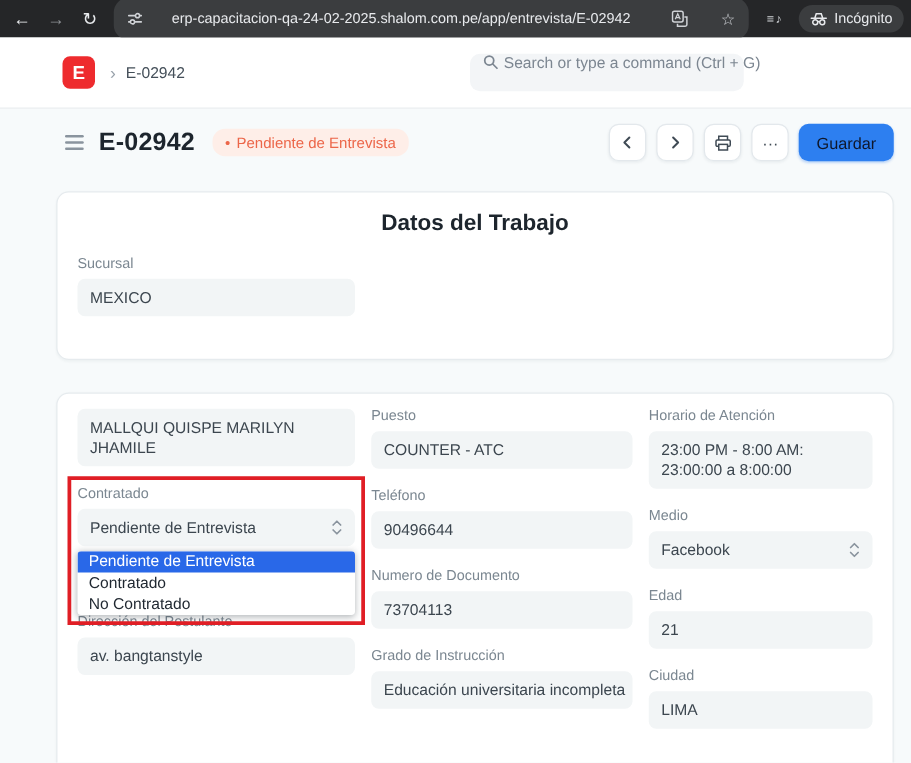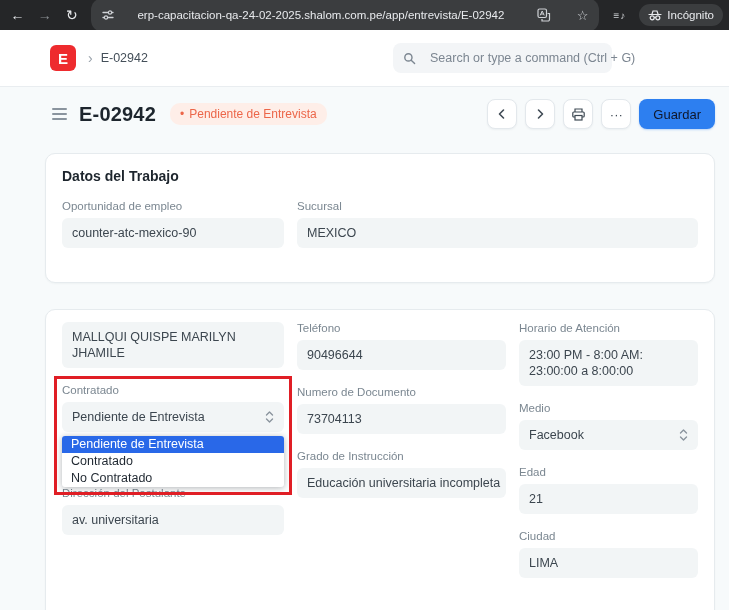--- a/index.html
+++ b/index.html
@@ -20,22 +20,22 @@
   .incog { margin-left:10px; height:22px; background:#3b3d3f; border-radius:12px; display:flex;
            align-items:center; gap:5px; padding:0 9px; color:#e8eaed; font-size:11.5px; white-space:nowrap; }
 
   
   .appheader { height:57px; background:#ffffff; border-bottom:1px solid #e9edf0;
                display:flex; align-items:center; padding:0 14px 0 50px; position:relative; }
   .logo { width:26px; height:26px; border-radius:6px; background:#ee2b2e; color:#fff;
           display:flex; align-items:center; justify-content:center; font-size:15px; font-weight:bold; }
   .crumb-sep { color:#98a1aa; font-size:14px; margin:0 8px 0 12px; }
   .crumb { color:#444f59; font-size:12.5px; }
-  .searchbar { position:absolute; left:393px; top:13px; width:219px; height:30px; background:#f3f5f7;
-               border-radius:8px; display:flex; align-items:center; gap:14px; padding:0 10px; }
+  .searchbar { position:absolute; left:376px; top:13px; width:219px; height:30px; background:#f3f5f7;
+               border-radius:8px; display:flex; align-items:flex-start; gap:4px; padding:0 10px; }
   .searchbar .ph { color:#7c8691; font-size:12.5px; white-space:nowrap; }
   .hdr-right { margin-left:auto; display:flex; align-items:center; gap:12px; }
   .bellwrap { position:relative; width:24px; height:24px; }
   .bellbadge { position:absolute; top:-3px; right:-4px; width:14px; height:14px; border-radius:50%;
                background:#20262e; }
   .bellbadge .dot { position:absolute; top:2px; left:2px; width:5px; height:5px; border-radius:50%; background:#e03131; }
   .hdr-div { width:1px; height:22px; background:#e3e8ec; }
   .avatar { width:28px; height:28px; border-radius:50%; background:#ffe3e3; color:#e03e3e;
             font-size:10.5px; font-weight:bold; display:flex; align-items:center; justify-content:center; }
 
@@ -50,21 +50,21 @@
   .toolbar { margin-left:auto; display:flex; align-items:center; gap:8px; }
   .iconbtn { width:30px; height:30px; background:#fff; border:1px solid #e3e8ec; border-radius:8px;
              display:flex; align-items:center; justify-content:center; color:#3f4a54;
              box-shadow:0 1px 2px rgba(25,39,52,.05); font-size:13px; }
   .btn-primary { height:30px; padding:0 14px; background:#2d7ff0; color:#0f172a; border:none; border-radius:8px;
                  font-size:13px; font-family:inherit; box-shadow:0 1px 2px rgba(45,127,240,.3); }
 
   .card { background:#fff; border:1px solid #e6ebee; border-radius:10px; box-shadow:0 1px 2px rgba(25,39,52,.04); }
   .card1 { padding:14px 16px 18px; margin-bottom:26px; }
   .card2 { padding:12px 16px 20px; height:330px; }
-  .cardtitle { font-size:14px; font-weight:bold; color:#1d252d; margin-bottom:16px; }
+  .cardtitle { font-size:18px; font-weight:bold; color:#1d252d; margin-bottom:16px;text-align:center; }
 
   .grid2 { display:grid; grid-template-columns:222px 1fr; column-gap:13px; }
   .grid3 { display:grid; grid-template-columns:222px 209px 1fr; column-gap:13px; align-items:start; }
   .col { display:flex; flex-direction:column; }
   .field { margin-bottom:16px; }
   .flabel { font-size:11.5px; color:#7b8791; margin-bottom:6px; }
   .fvalue { background:#f2f5f6; border-radius:6px; padding:7px 10px; font-size:12.5px; color:#3c464f;
             min-height:30px; line-height:16px; }
   .fvalue.clip { white-space:nowrap; overflow:hidden; }
   .select { display:flex; align-items:center; justify-content:space-between; gap:6px; }
@@ -175,24 +175,20 @@
         <span>···</span>
       </div>
       <button class="btn-primary">Guardar</button>
     </div>
   </div>
 
   <div class="card card1">
     <div class="cardtitle">Datos del Trabajo</div>
     <div class="grid2">
       <div class="field">
-        <div class="flabel">Oportunidad de empleo</div>
-        <div class="fvalue clip">counter-atc-mexico-90</div>
-      </div>
-      <div class="field">
         <div class="flabel">Sucursal</div>
         <div class="fvalue clip">MEXICO</div>
       </div>
     </div>
   </div>
 
   <div class="card card2">
     <div class="grid3">
 
       <div class="col">
@@ -212,25 +208,29 @@
           </div>
           <div class="menu">
             <div class="opt sel">Pendiente de Entrevista</div>
             <div class="opt">Contratado</div>
             <div class="opt">No Contratado</div>
           </div>
         </div>
 
         <div class="field">
           <div class="flabel">Dirección del Postulante</div>
-          <div class="fvalue clip">av. universitaria</div>
+          <div class="fvalue clip">av. bangtanstyle</div>
         </div>
       </div>
 
       <div class="col">
+        <div class="field">
+          <div class="flabel">Puesto</div>
+          <div class="fvalue clip">COUNTER - ATC</div>
+        </div>
         <div class="field">
           <div class="flabel">Teléfono</div>
           <div class="fvalue clip">90496644</div>
         </div>
         <div class="field">
           <div class="flabel">Numero de Documento</div>
           <div class="fvalue clip">73704113</div>
         </div>
         <div class="field">
           <div class="flabel">Grado de Instrucción</div>

